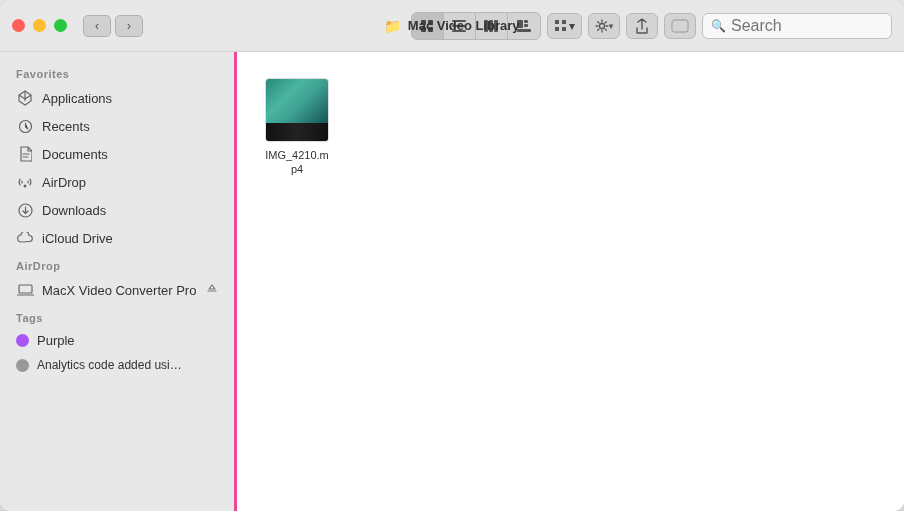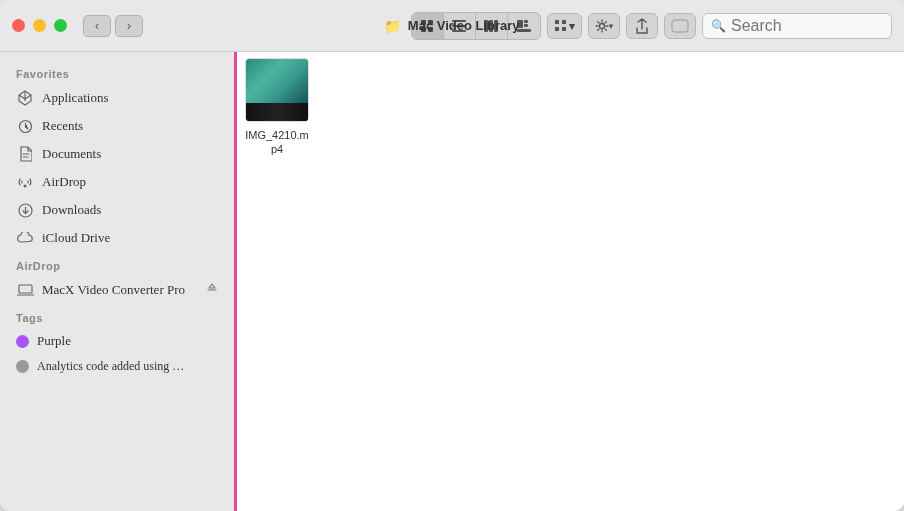--- a/index.html
+++ b/index.html
@@ -229,21 +229,20 @@
 
     .sidebar-item {
       display: flex;
       align-items: center;
       gap: 8px;
       padding: 5px 16px;
       font-size: 13px;
       color: #333;
       cursor: pointer;
       border-radius: 0;
-      font-family: Liberation Serif, serif;
     }
 
     .sidebar-icon {
       width: 18px;
       height: 18px;
       display: flex;
       align-items: center;
       justify-content: center;
       font-size: 16px;
       color: #666;
@@ -266,20 +265,21 @@
       height: 13px;
       border-radius: 50%;
       flex-shrink: 0;
     }
 
     
     .file-area {
       flex: 1;
       background: #ffffff;
       overflow: auto;
+      padding: 20px;
     }
 
     .file-grid {
       display: flex;
       flex-wrap: wrap;
       gap: 16px;
     }
 
     .file-item {
       display: flex;

